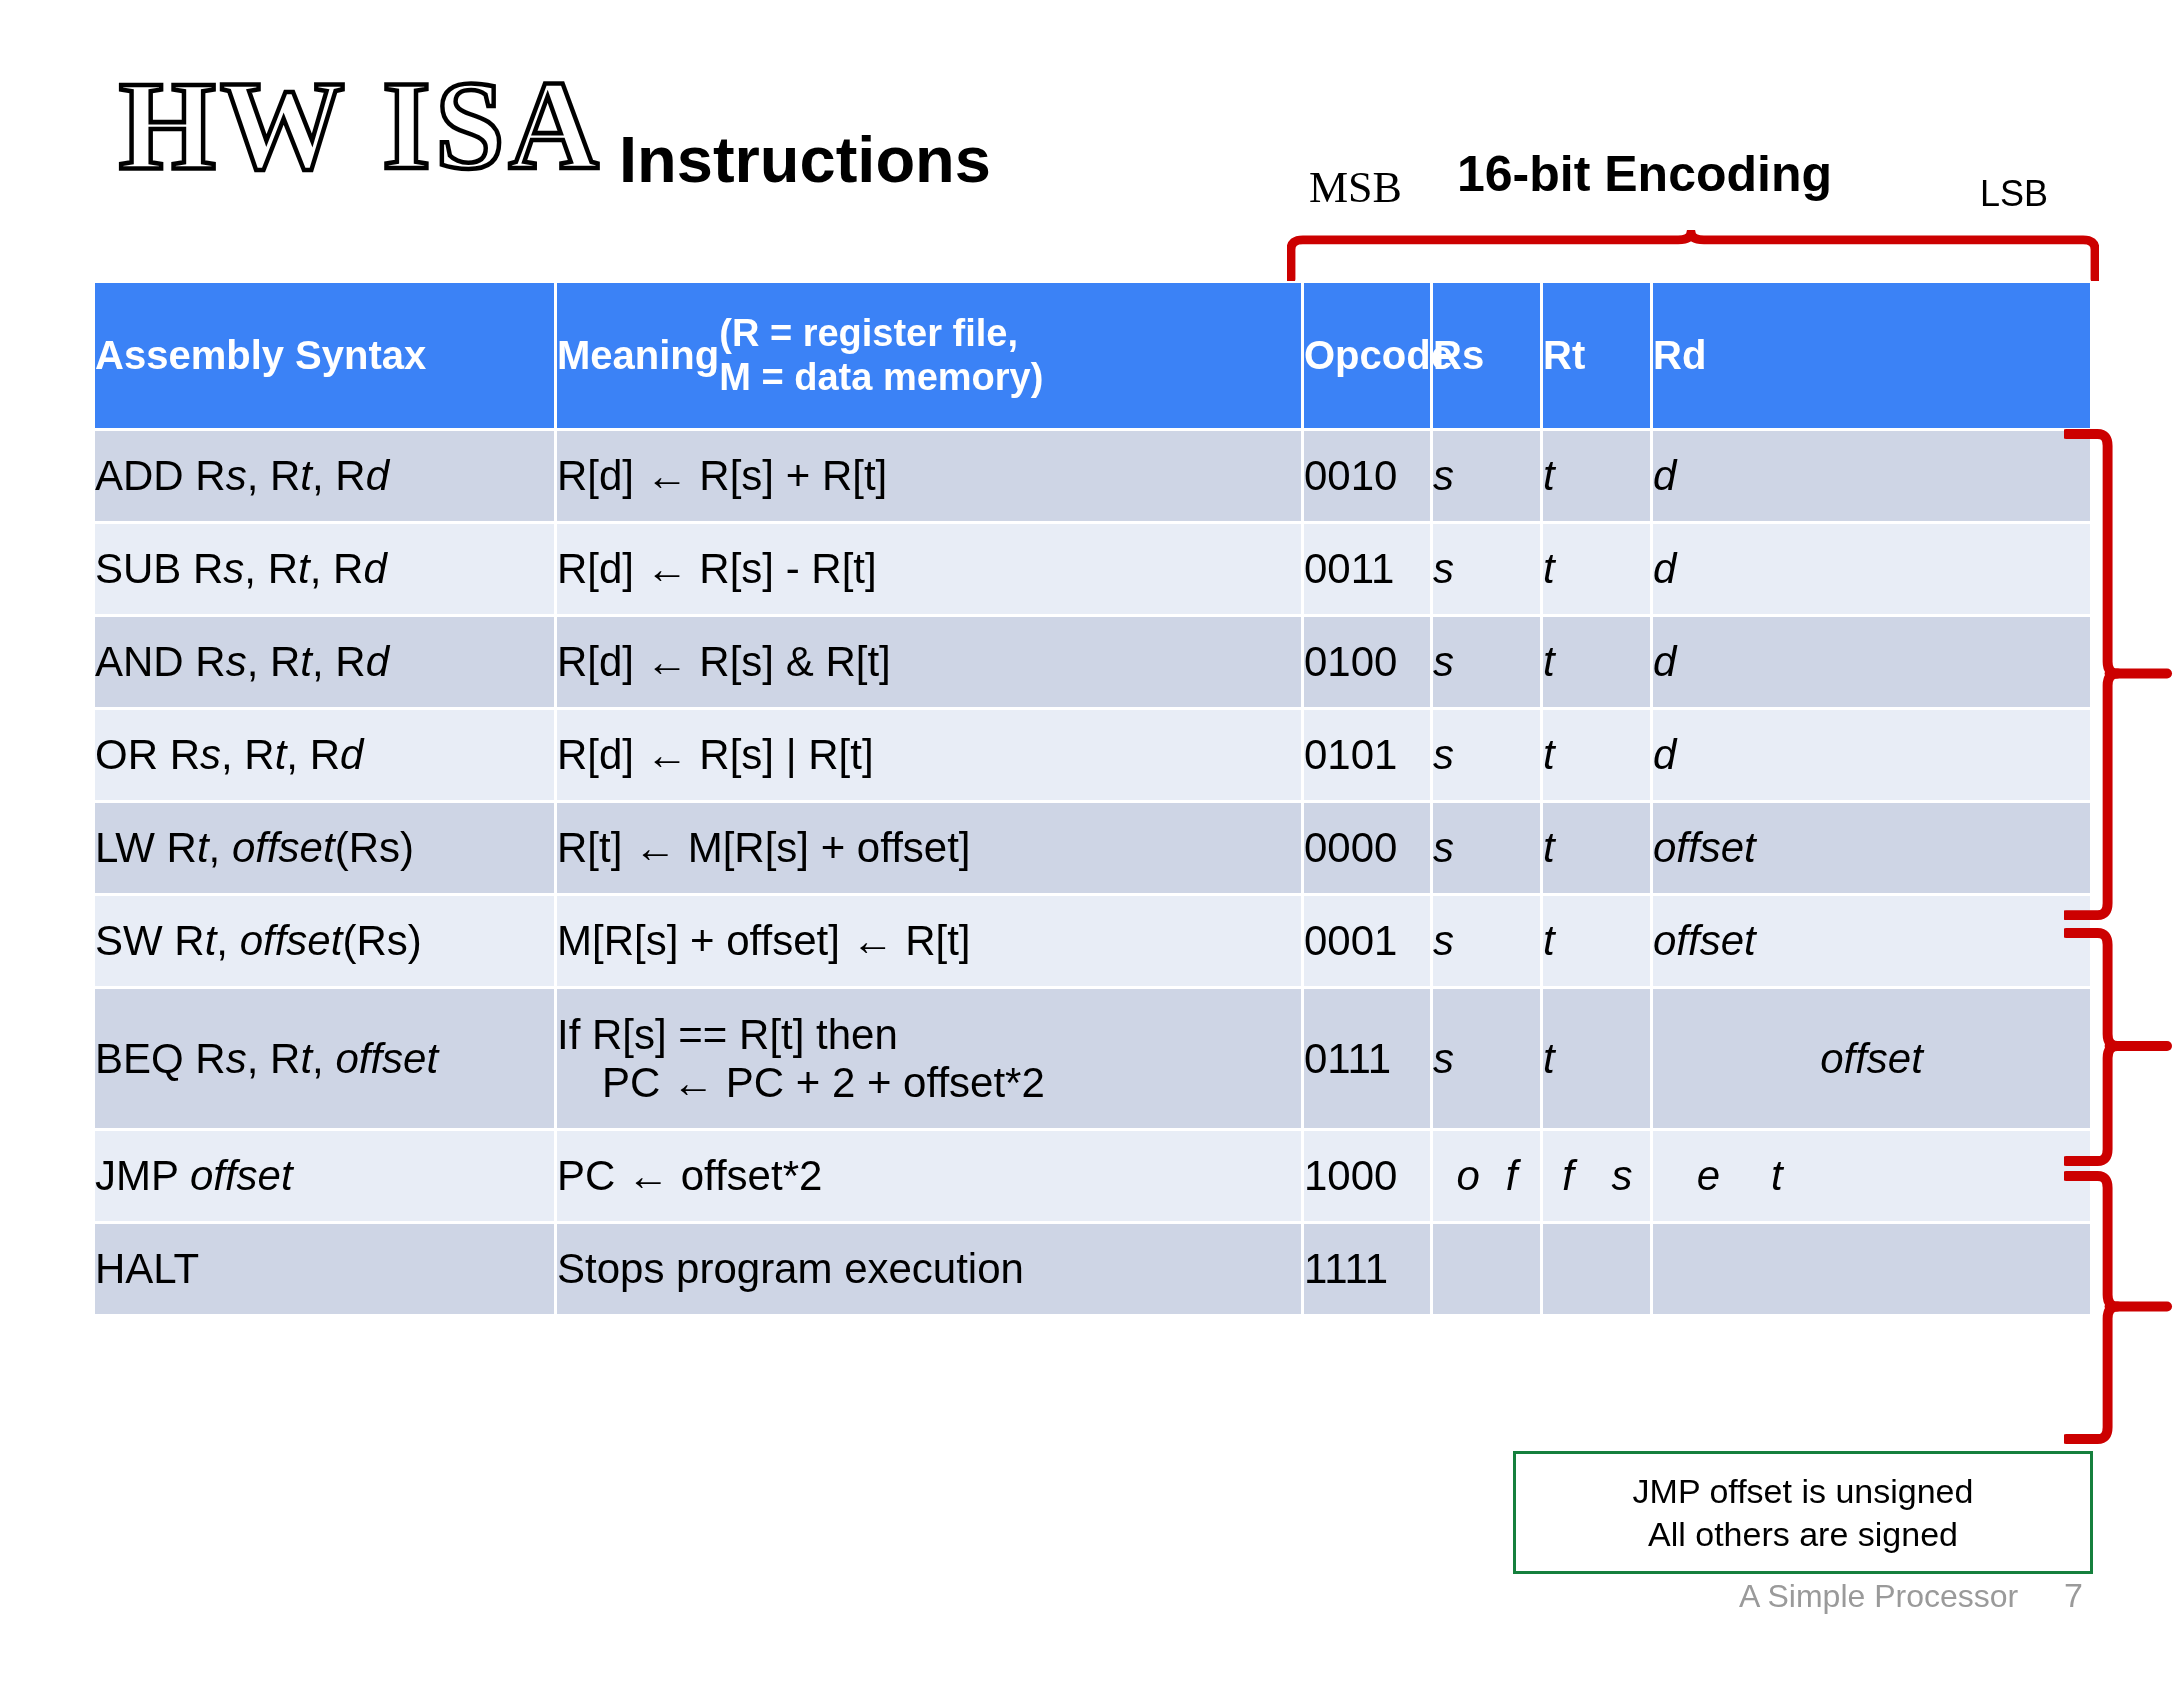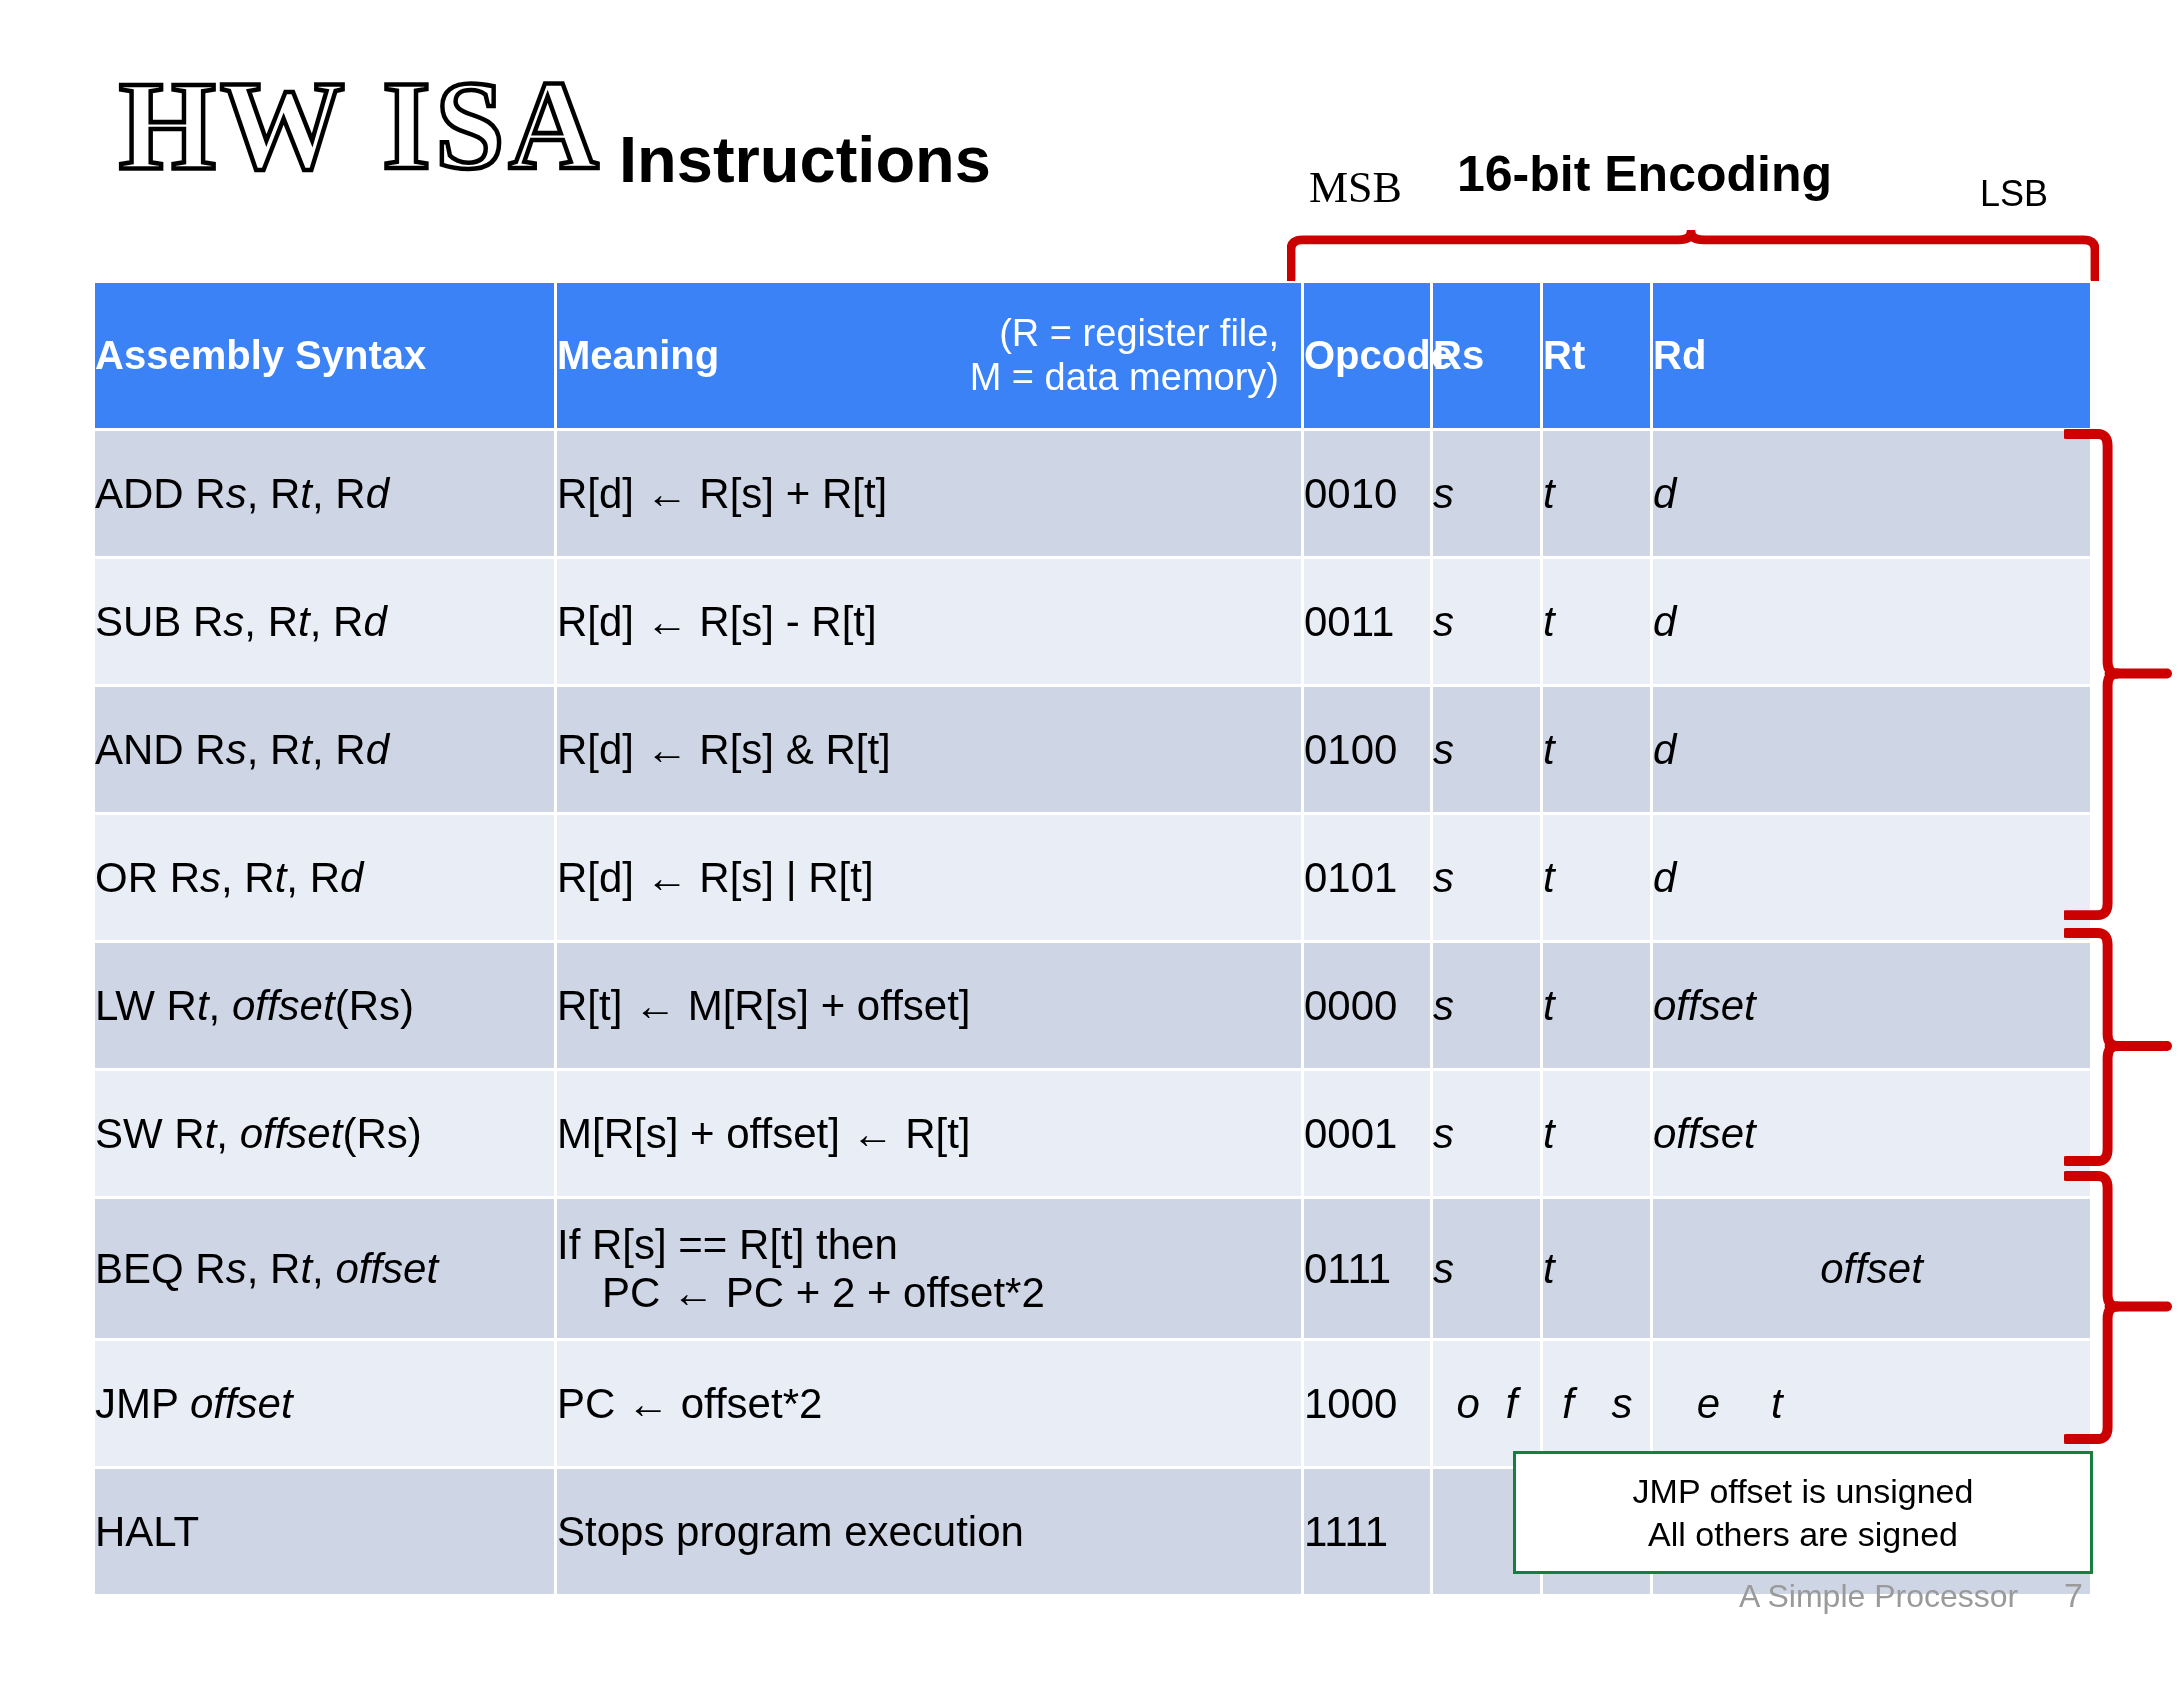--- a/index.html
+++ b/index.html
@@ -45,25 +45,25 @@
     border-collapse:separate;border-spacing:3px;
     table-layout:fixed;
   }
   #instr-table td,#instr-table th{padding:0;vertical-align:middle;}
   .hdr{
     background:#3b82f6;color:#ffffff;height:145px;
     font-size:40px;font-weight:700;padding-left:18px;text-align:left;
   }
   .hdr-meaning-wrap{display:flex;align-items:center;height:100%;}
   .hdr-meaning-wrap .mlab{flex:0 0 auto;padding-left:0px;}
-  .hdr-meaning-wrap .msub{flex:1 1 auto;font-weight:400;font-size:38px;text-align:right;padding-right:22px;line-height:1.14;}
+  .hdr-meaning-wrap .msub{flex:1 1 auto;font-weight:700;font-size:38px;padding-right:22px;line-height:1.14;}
 
   .row-dark td{background:#ced5e5;}
   .row-light td{background:#e8edf6;}
-  .cell{height:125px;font-size:42px;color:#000;padding-left:18px;}
+  .cell{height:90px;font-size:42px;color:#000;padding-left:18px;}
   .cell.tall{height:139px;}
   .c-syntax{padding-left:22px;}
   .c-meaning{padding-left:22px;}
   .c-op{padding-left:22px;}
   .c-reg{padding-left:22px;font-style:italic;}
   .c-reg.ctr{text-align:center;padding-left:0;}
   .meaning-2line{line-height:1.14;margin-top:48px;}
   .meaning-2line .l2{display:block;padding-left:45px;}
   i{font-style:italic;}
 

